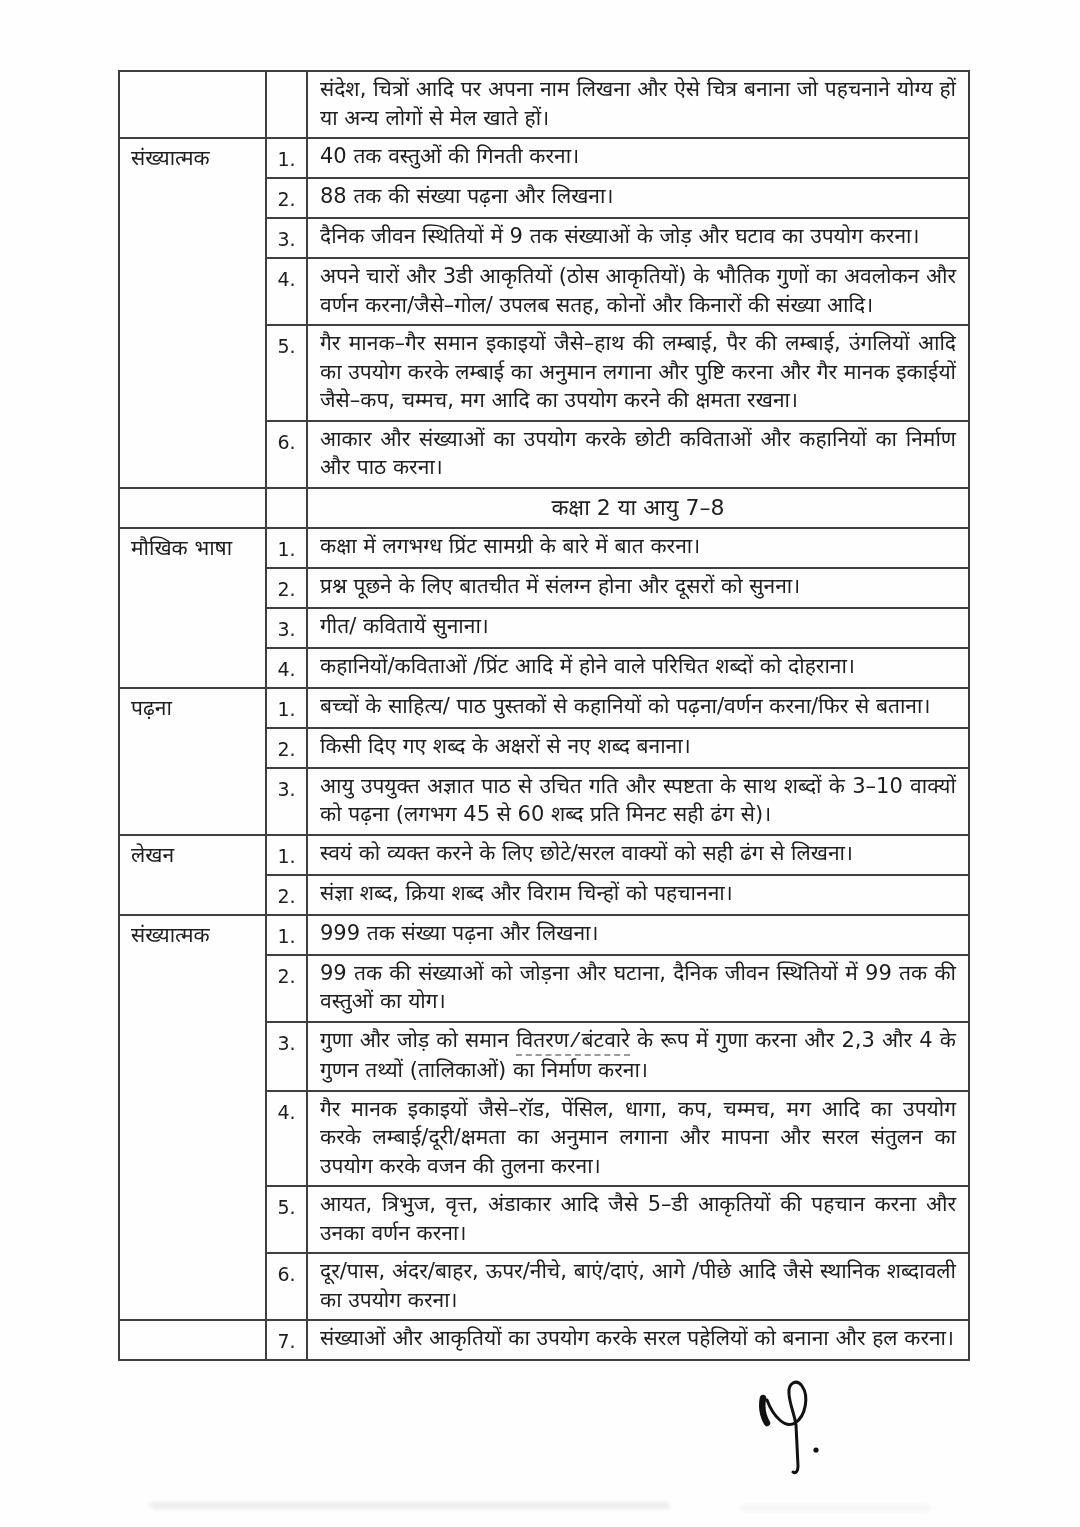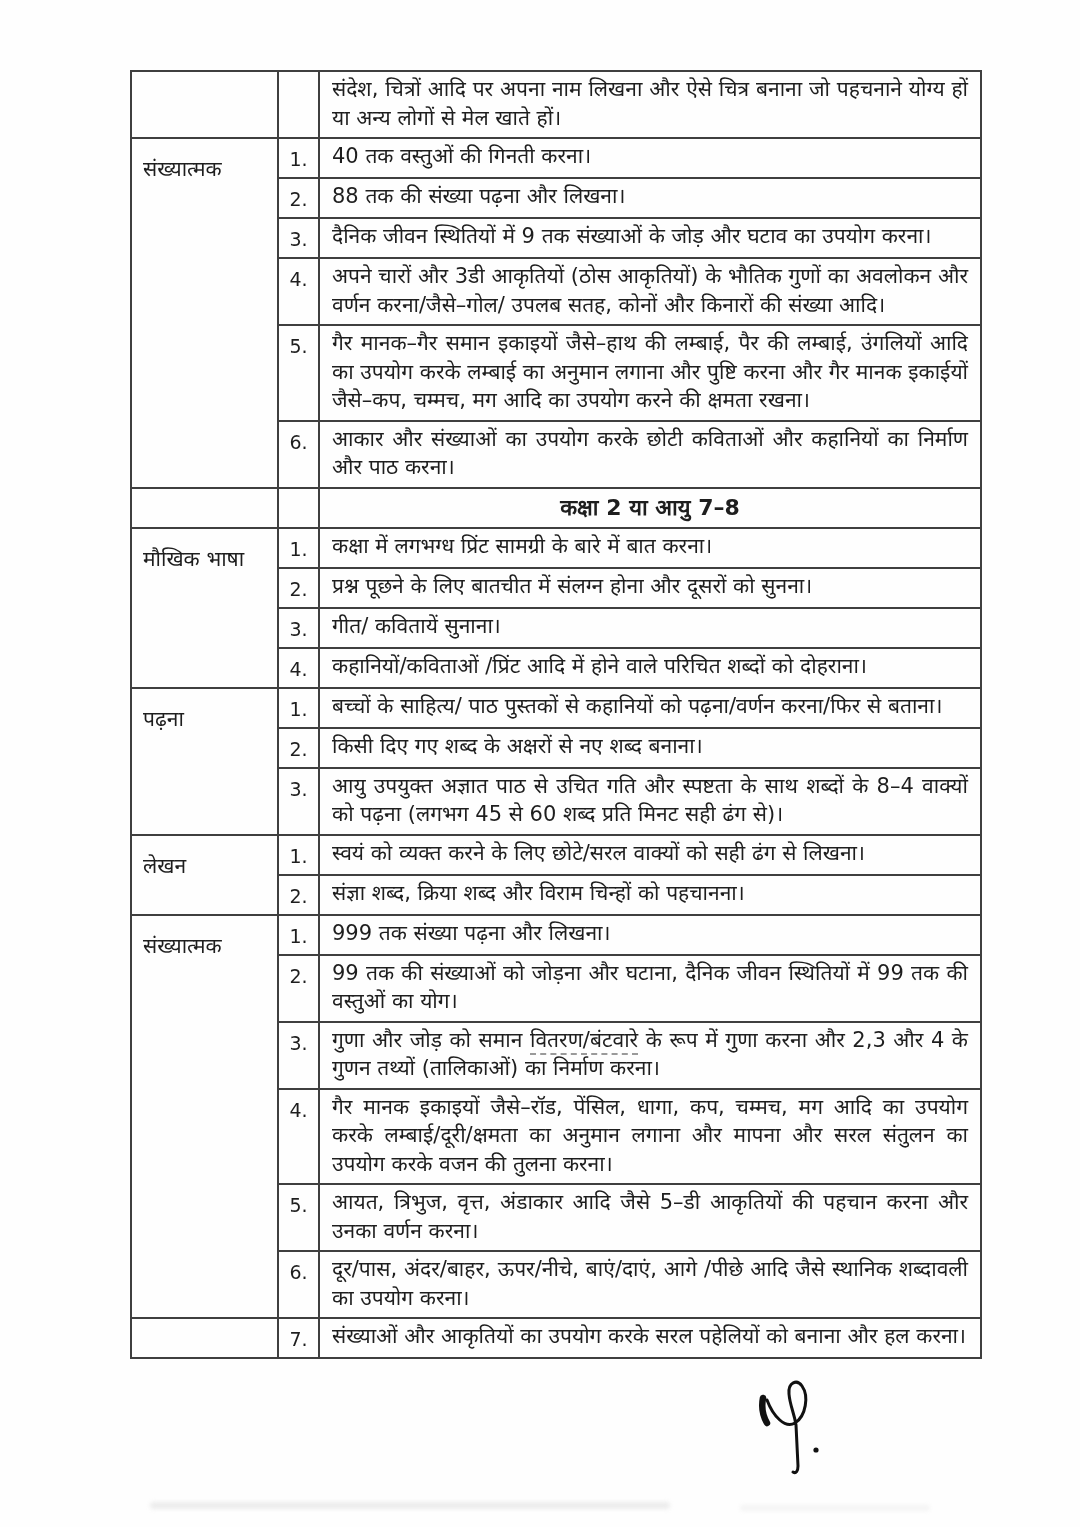--- a/index.html
+++ b/index.html
@@ -11,61 +11,62 @@
     background: #fefefe;
     font-family: "DejaVu Sans", "Liberation Sans", sans-serif;
   }
   .page {
     position: absolute;
     inset: 0;
     background: #fefefe;
   }
   table.doc-table {
     position: absolute;
-    left: 130px;
+    left: 118px;
     top: 70px;
     width: 852px;
     border-collapse: collapse;
     table-layout: fixed;
   }
   table.doc-table td {
     border: 2px solid #3f3f3f;
     vertical-align: top;
     color: #1e1e1e;
     word-wrap: break-word;
   }
   td.cat-cell {
     font-size: 21px;
     line-height: 28px;
-    padding: 16px 6px 4px 11px;
+    padding: 5px 6px 4px 11px;
     text-align: left;
   }
   td.num-cell {
     font-size: 19px;
     line-height: 28px;
     text-align: center;
     padding: 6px 2px 4px 2px;
     color: #222;
   }
   td.txt-cell {
     font-size: 21px;
     line-height: 28.5px;
     text-align: justify;
     padding: 3px 12px 5px 12px;
   }
   td.hdr-cell {
-    font-weight: bold;
+    font-weight: normal;
     text-align: center;
     font-size: 22px;
     line-height: 30px;
     padding: 4px 8px;
   }
   .u-dash {
     border-bottom: 2px dashed #9a9a9a;
     padding-bottom: 1px;
+    font-family: Liberation Mono, monospace;
   }
   .signature-svg {
     position: absolute;
     left: 733px;
     top: 1358px;
     width: 130px;
     height: 130px;
     z-index: 3;
   }
   .scan-smudge-1 {
@@ -159,21 +160,21 @@
           <td class="cat-cell" rowspan="3">पढ़ना</td>
           <td class="num-cell">1.</td>
           <td class="txt-cell">बच्चों के साहित्य/ पाठ पुस्तकों से कहानियों को पढ़ना/वर्णन करना/फिर से बताना।</td>
         </tr>
         <tr>
           <td class="num-cell">2.</td>
           <td class="txt-cell">किसी दिए गए शब्द के अक्षरों से नए शब्द बनाना।</td>
         </tr>
         <tr>
           <td class="num-cell">3.</td>
-          <td class="txt-cell">आयु उपयुक्त अज्ञात पाठ से उचित गति और स्पष्टता के साथ शब्दों के 8–4 वाक्यों को पढ़ना (लगभग 45 से 60 शब्द प्रति मिनट सही ढंग से)।</td>
+          <td class="txt-cell">आयु उपयुक्त अज्ञात पाठ से उचित गति और स्पष्टता के साथ शब्दों के 3–10 वाक्यों को पढ़ना (लगभग 45 से 60 शब्द प्रति मिनट सही ढंग से)।</td>
         </tr>
         <tr>
           <td class="cat-cell" rowspan="2">लेखन</td>
           <td class="num-cell">1.</td>
           <td class="txt-cell">स्वयं को व्यक्त करने के लिए छोटे/सरल वाक्यों को सही ढंग से लिखना।</td>
         </tr>
         <tr>
           <td class="num-cell">2.</td>
           <td class="txt-cell">संज्ञा शब्द, क्रिया शब्द और विराम चिन्हों को पहचानना।</td>
         </tr>

